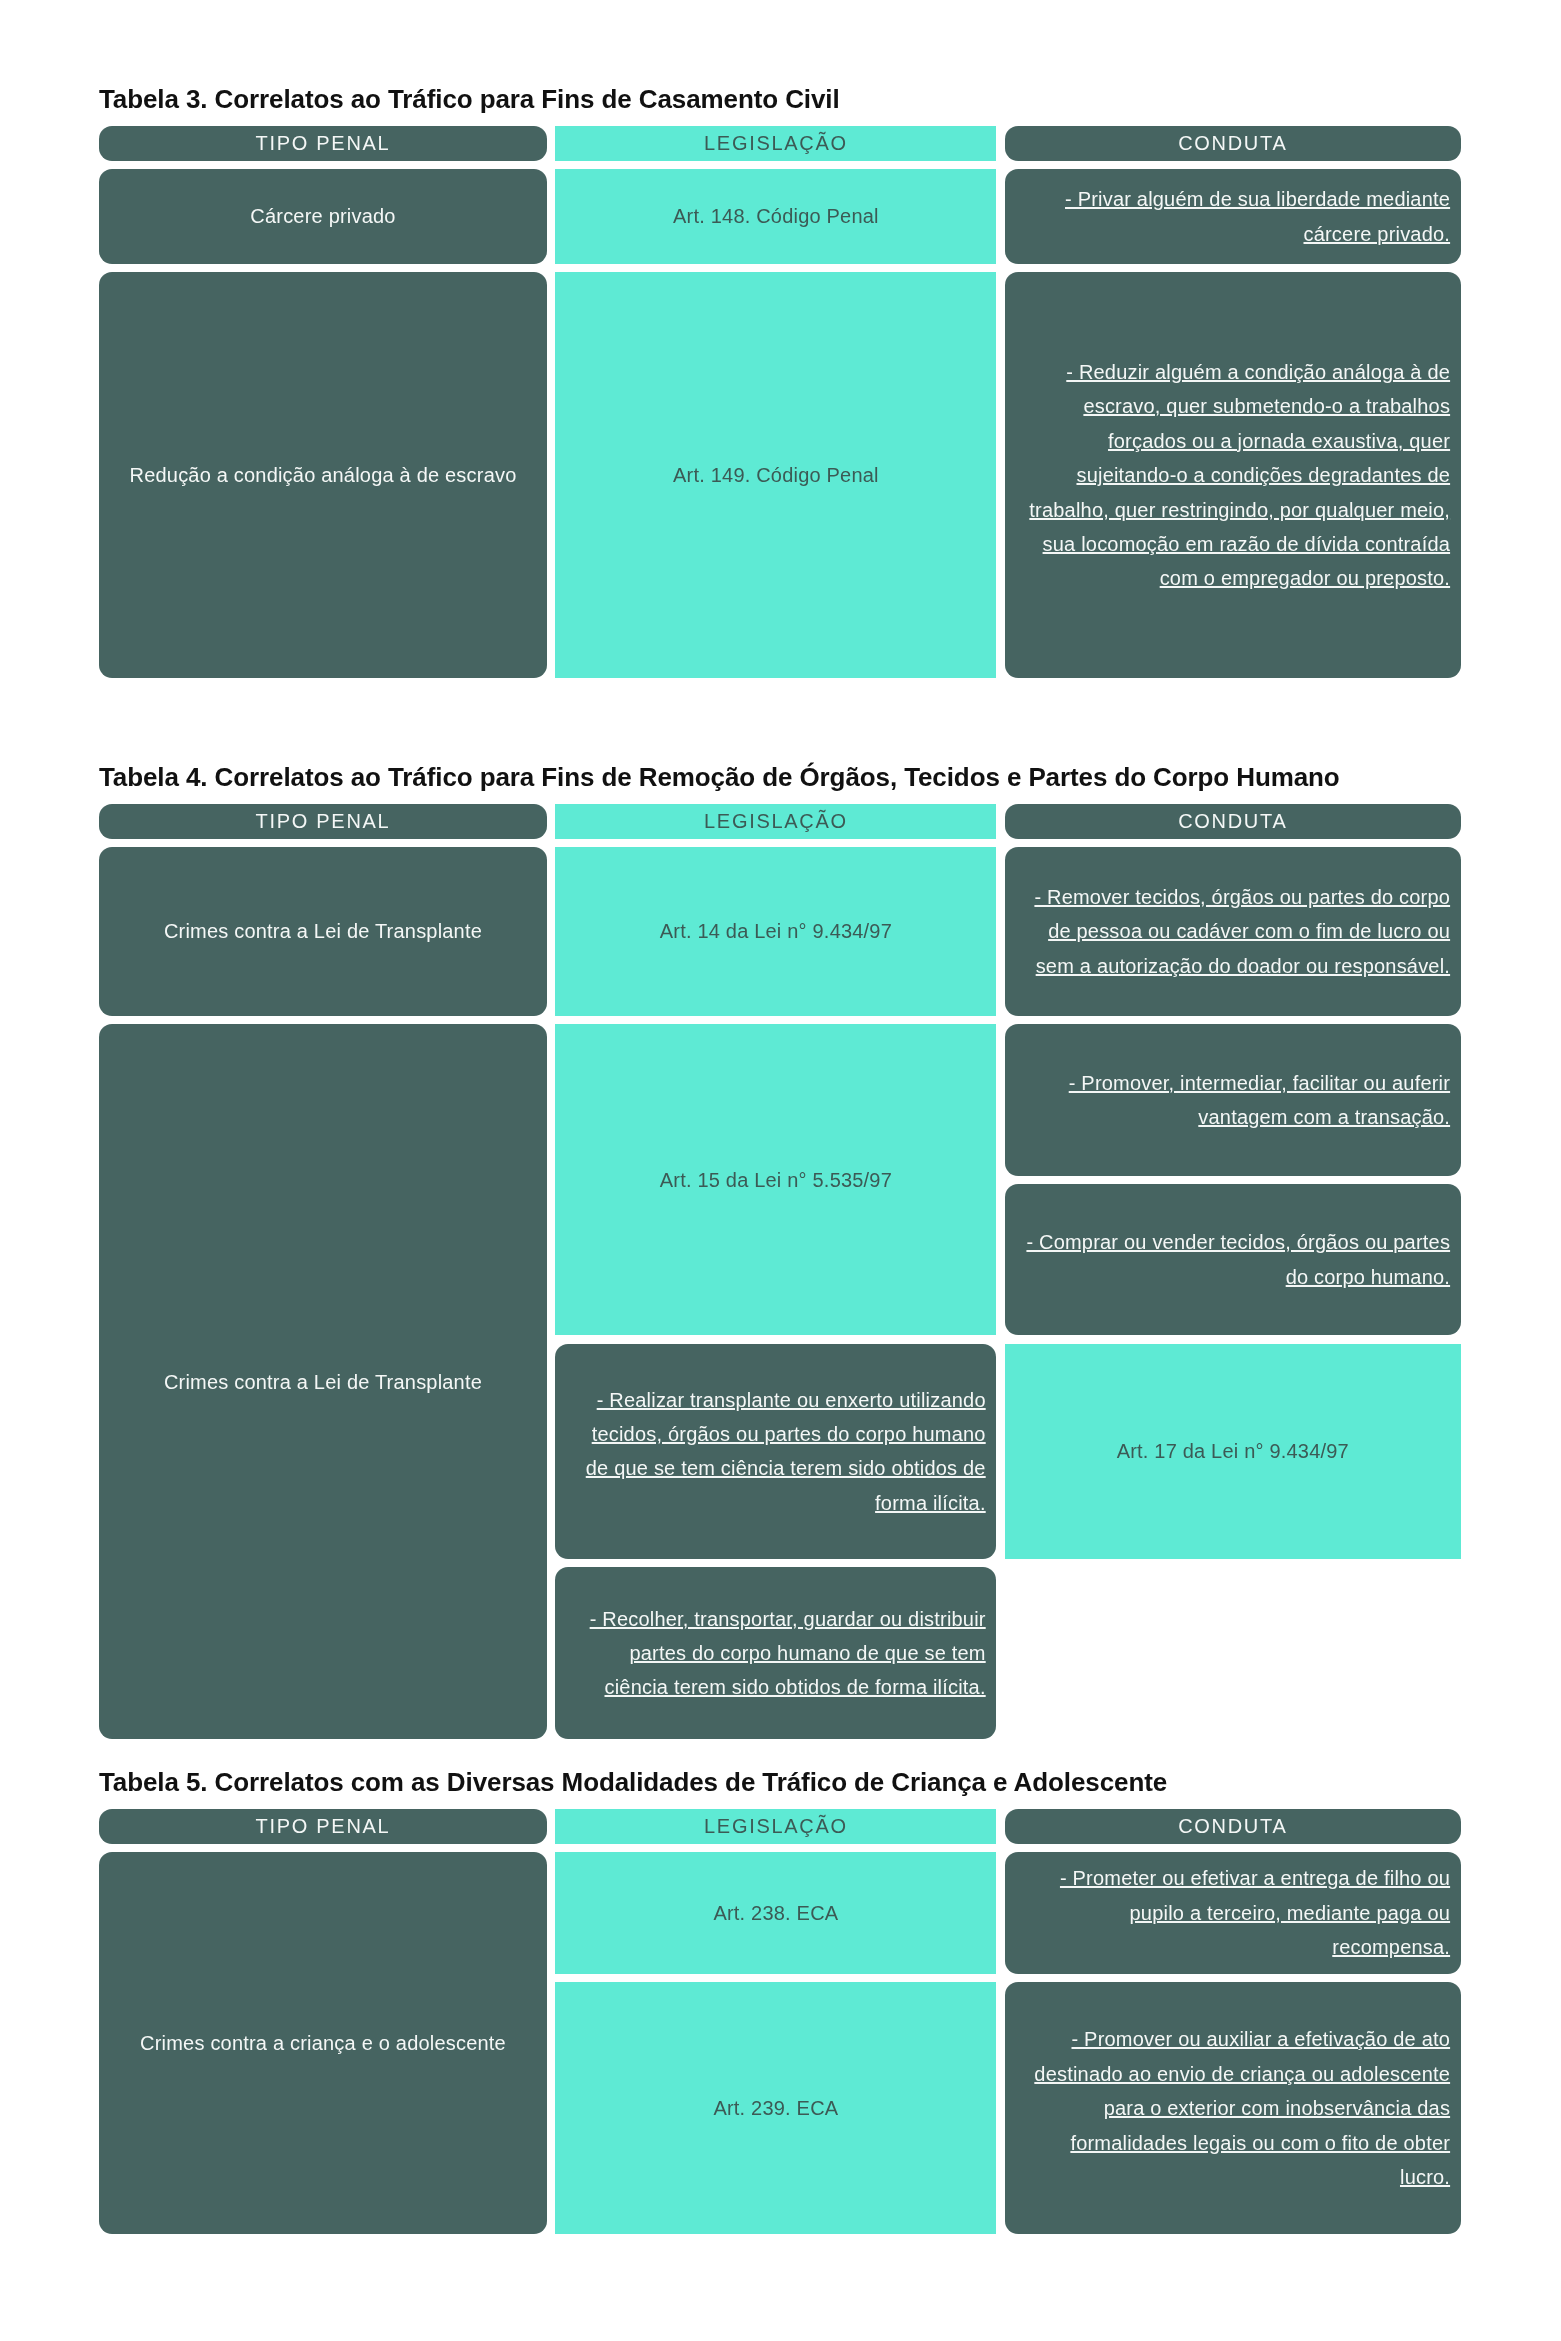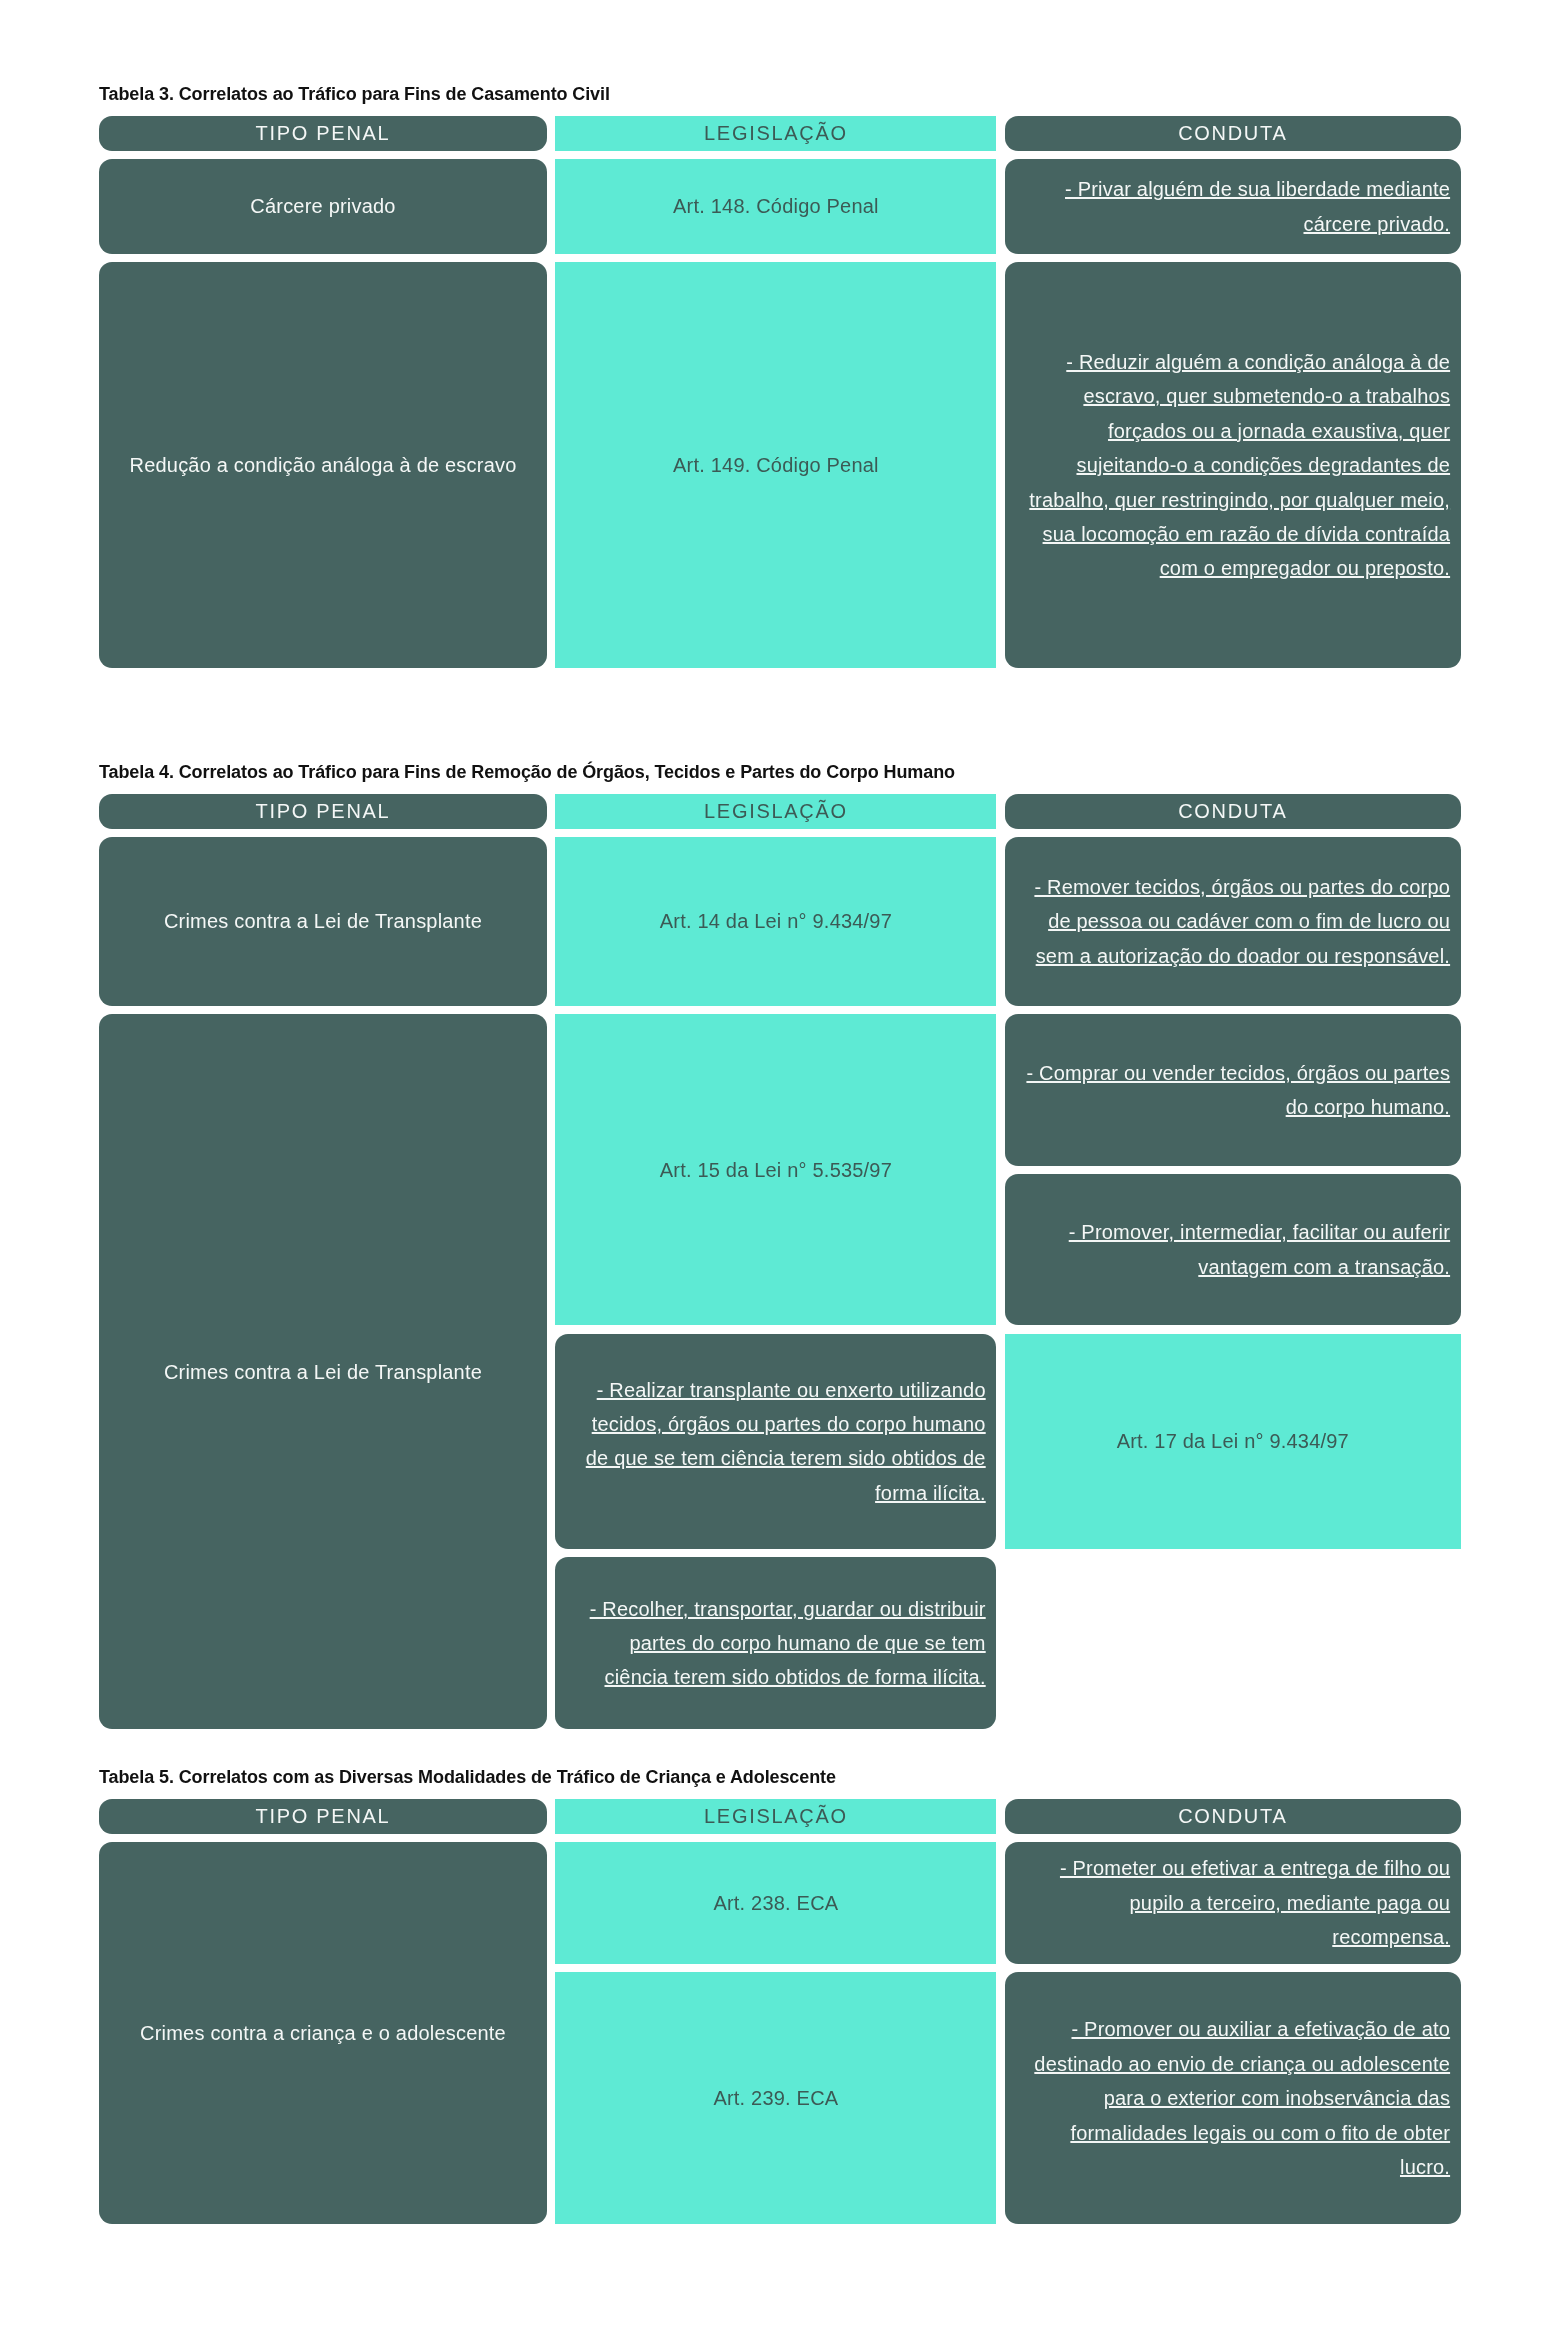--- a/index.html
+++ b/index.html
@@ -24,21 +24,21 @@
   }
 
   .table-block {
     position: absolute;
     left: 99px;
     width: 1362px;
   }
 
   .table-caption {
     font-family: "Liberation Sans", sans-serif;
-    font-size: 18px;
+    font-size: 26px;
     font-weight: bold;
     color: #111111;
     letter-spacing: -0.1px;
     margin: 0 0 10.7px 0;
     white-space: nowrap;
   }
 
   .grid {
     display: grid;
     grid-template-columns: 448px 441px 456px;
@@ -143,22 +143,22 @@
       <div class="cell beige head">LEGISLAÇÃO</div>
       <div class="cell teal head">CONDUTA</div>
 
       <div class="cell teal body" id="t4-tipo-a">Crimes contra a Lei de Transplante</div>
       <div class="cell beige body">Art. 14 da Lei n° 9.434/97</div>
       <div class="cell teal body left">- Remover tecidos, órgãos ou partes do corpo de pessoa ou cadáver com o fim de lucro ou sem a autorização do doador ou responsável.</div>
 
       <div class="cell teal body" id="t4-tipo-b">Crimes contra a Lei de Transplante</div>
       <div class="cell beige body">Art. 15 da Lei n° 5.535/97</div>
       <div class="stack" id="t4-split">
+        <div class="cell teal body left">- Promover, intermediar, facilitar ou auferir vantagem com a transação.</div>
         <div class="cell teal body left">- Comprar ou vender tecidos, órgãos ou partes do corpo humano.</div>
-        <div class="cell teal body left">- Promover, intermediar, facilitar ou auferir vantagem com a transação.</div>
       </div>
 
       <div class="cell teal body left">- Realizar transplante ou enxerto utilizando tecidos, órgãos ou partes do corpo humano de que se tem ciência terem sido obtidos de forma ilícita.</div>
 
       <div class="cell beige body">Art. 17 da Lei n° 9.434/97</div>
       <div class="cell teal body left">- Recolher, transportar, guardar ou distribuir partes do corpo humano de que se tem ciência terem sido obtidos de forma ilícita.</div>
 
     </div>
   </section>
 

